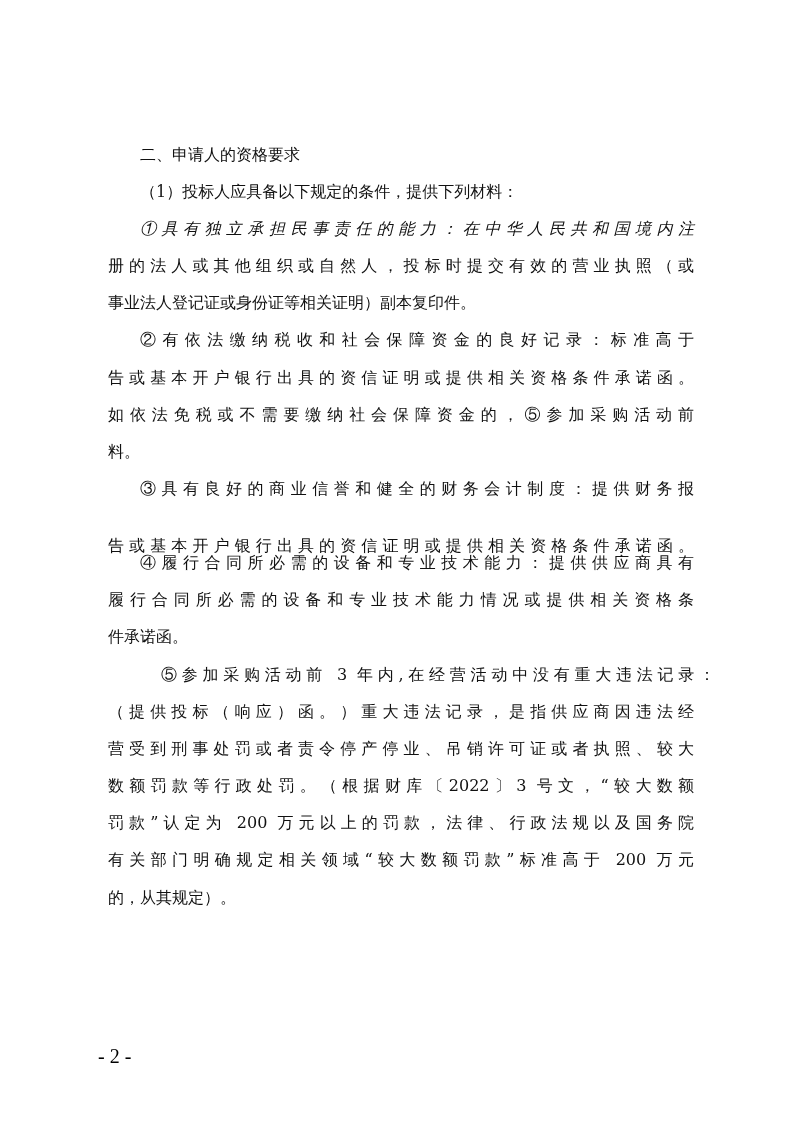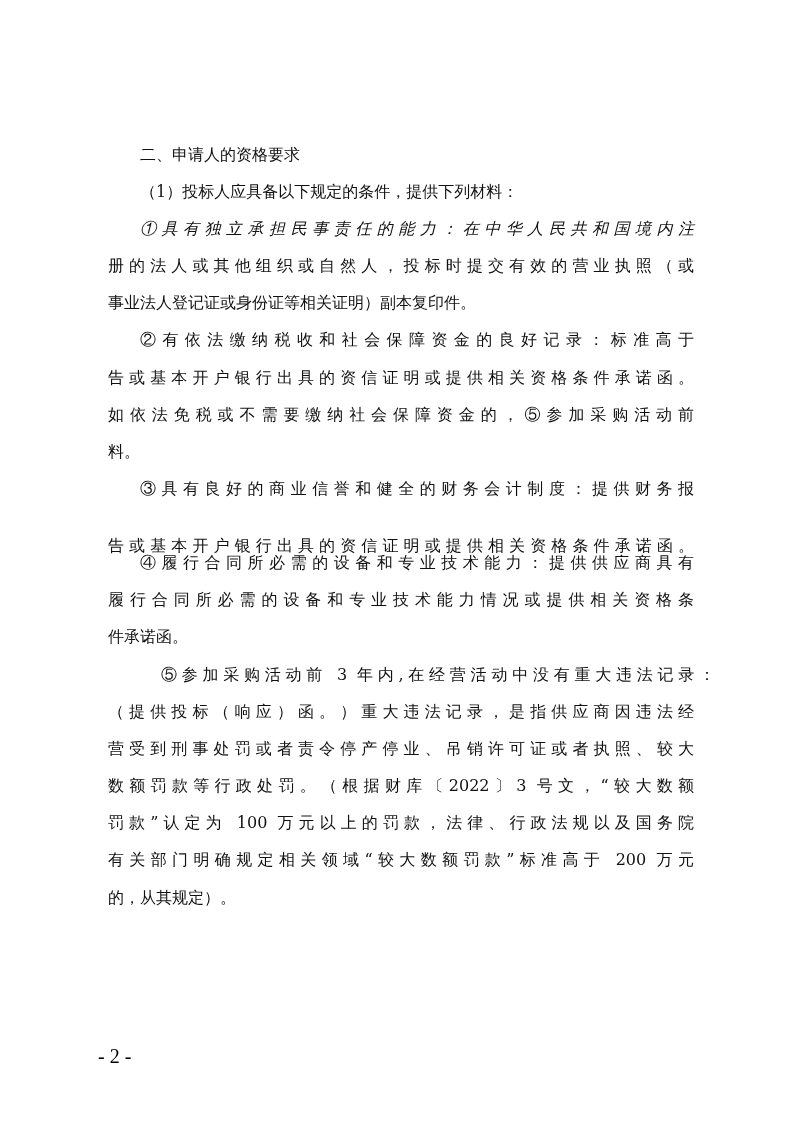--- a/index.html
+++ b/index.html
@@ -29,18 +29,18 @@
       <div class="line short" style="top: 440px;">料。</div>
       <div class="line indent" style="top: 477px;">③具有良好的商业信誉和健全的财务会计制度：提供财务报</div>
       <div class="line" style="top: 514px; margin-top: 20px;">告或基本开户银行出具的资信证明或提供相关资格条件承诺函。</div>
       <div class="line indent" style="top: 551px;">④履行合同所必需的设备和专业技术能力：提供供应商具有</div>
       <div class="line" style="top: 588px;">履行合同所必需的设备和专业技术能力情况或提供相关资格条</div>
       <div class="line short" style="top: 625px;">件承诺函。</div>
       <div class="line indent" style="top: 663px; margin-left: 21px;">⑤参加采购活动前 3 年内,在经营活动中没有重大违法记录：</div>
       <div class="line" style="top: 700px;">（提供投标（响应）函。）重大违法记录，是指供应商因违法经</div>
       <div class="line" style="top: 737px;">营受到刑事处罚或者责令停产停业、吊销许可证或者执照、较大</div>
       <div class="line" style="top: 774px;">数额罚款等行政处罚。（根据财库〔2022〕3 号文，“较大数额</div>
-      <div class="line" style="top: 811px;">罚款”认定为 100 万元以上的罚款，法律、行政法规以及国务院</div>
+      <div class="line" style="top: 811px;">罚款”认定为 200 万元以上的罚款，法律、行政法规以及国务院</div>
       <div class="line" style="top: 848px;">有关部门明确规定相关领域“较大数额罚款”标准高于 200 万元</div>
       <div class="line short" style="top: 886px;">的，从其规定）。</div>
     </div>
   <div class="pagenum">- 2 -</div>
 </div>
 
 </body></html>

